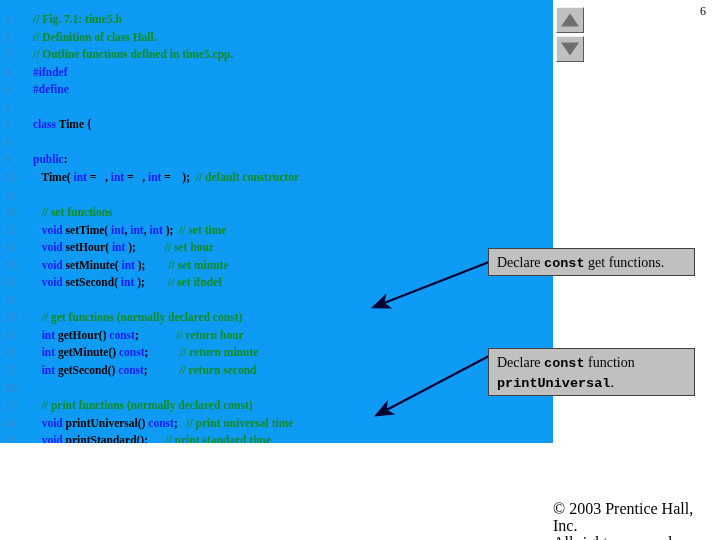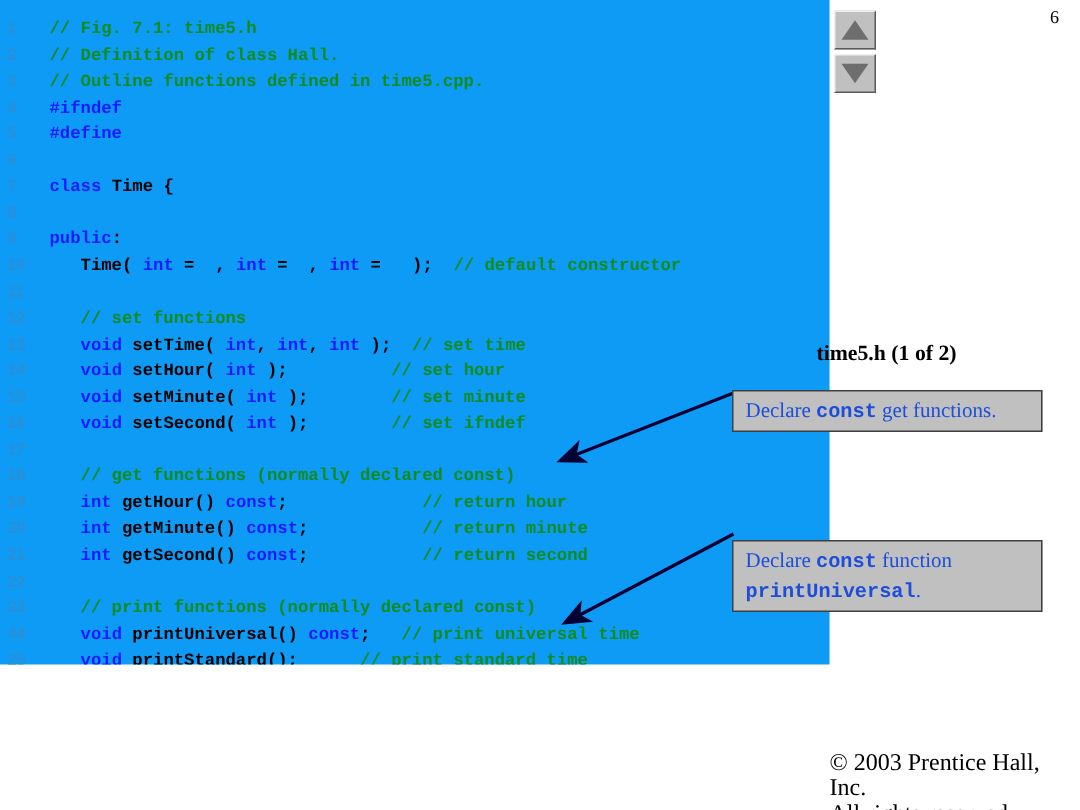--- a/index.html
+++ b/index.html
@@ -44,20 +44,21 @@
     color: #2a8fd4;
     font-family: "Liberation Sans", sans-serif;
     font-size: 11px;
     font-weight: bold;
     letter-spacing: -0.2px;
   }
   .code-text {
     position: absolute;
     left: 33px;
     white-space: pre;
+    font-family: Liberation Serif, serif;
   }
   .cmt { color: #128c1e; }
   .kw  { color: #1a1aff; }
   .pre { color: #1a1aff; }
   .pln { color: #000000; }
   .hidden-val { color: #0d9bf5; }
 
   
   .navbtn {
     position: absolute;
@@ -121,26 +122,25 @@
     color: #000000;
     white-space: nowrap;
   }
 
   
   .callout {
     position: absolute;
     background: #c0c0c0;
     border: 1px solid #404040;
     box-sizing: border-box;
-    color: #1d4ed8;
+    color: #000000;
     font-family: "Liberation Serif", serif;
     font-size: 14px;
     line-height: 19px;
     padding: 4px 7px 4px 8px;
-    margin-top: 12px;
   }
   .callout b {
     font-family: "Liberation Mono", "DejaVu Sans Mono", monospace;
     font-size: 13.5px;
     font-weight: bold;
   }
   #callout-1 {
     left: 488px;
     top: 248px;
     width: 207px;
@@ -221,21 +221,20 @@
   <div class="navbtn" style="left:556px; top:7px;">
     <span class="tri tri-up"></span>
   </div>
   <div class="navbtn" style="left:556px; top:36px;">
     <span class="tri tri-down"></span>
   </div>
 
 
   <div id="page-number">6</div>
 
-  <div id="file-label">time5.h (1 of 2)</div>
 
   <div class="callout" id="callout-1">
     <span>Declare </span><b>const</b><span> get functions.</span>
   </div>
 
   <div class="callout" id="callout-2">
     <span>Declare </span><b>const</b><span> function</span><br><b>printUniversal</b><span>.</span>
   </div>
 
   <div id="footer">© 2003 Prentice Hall, Inc.

